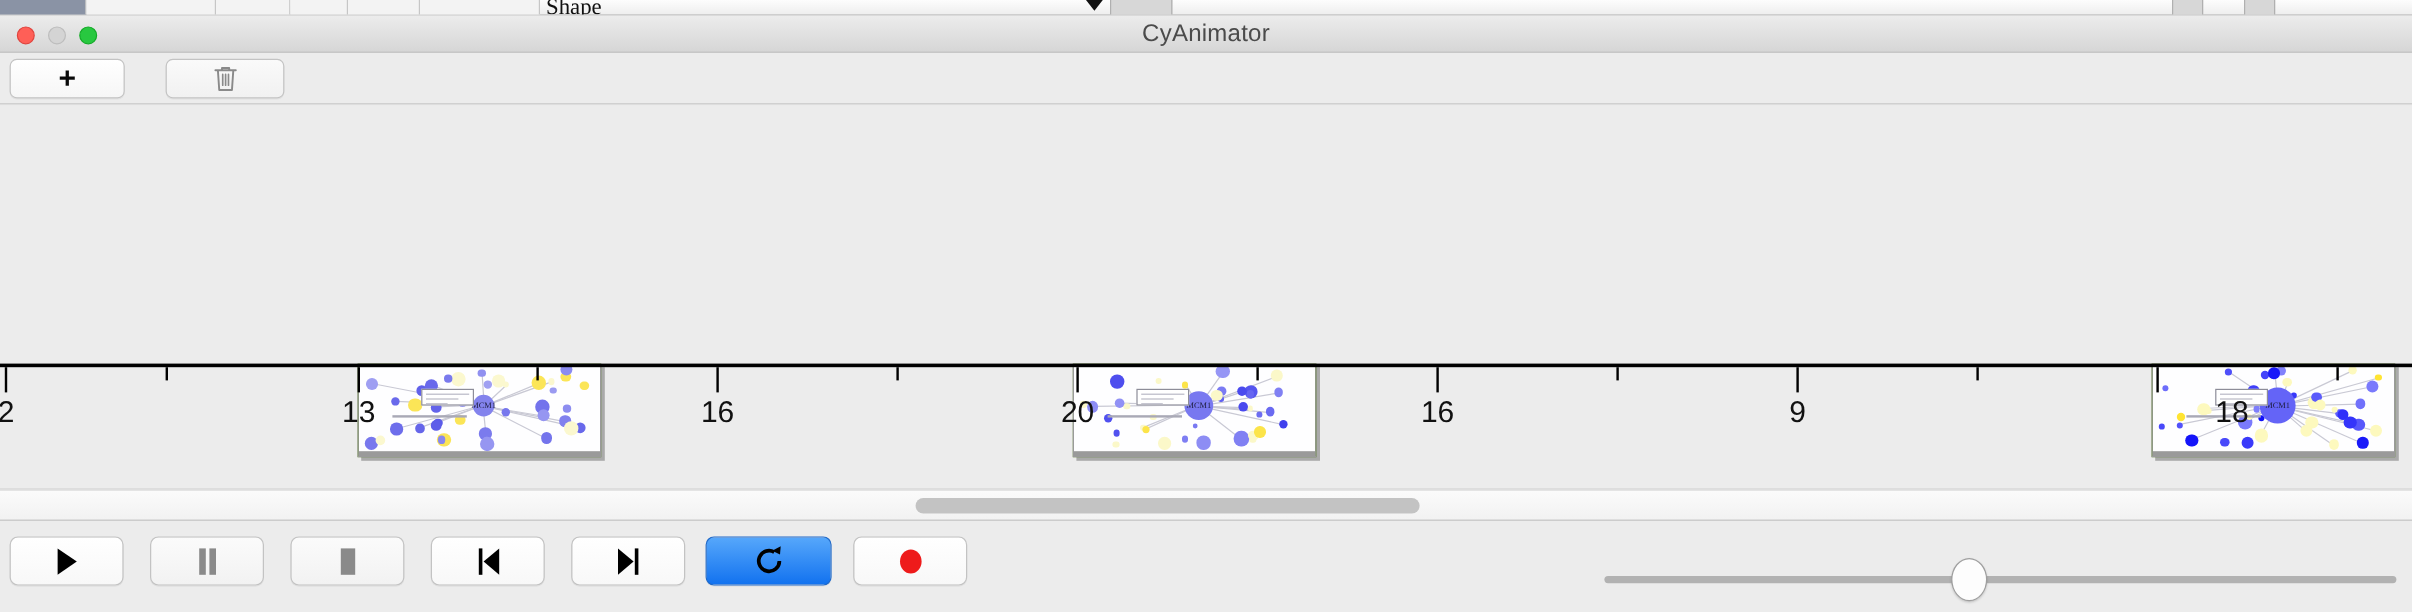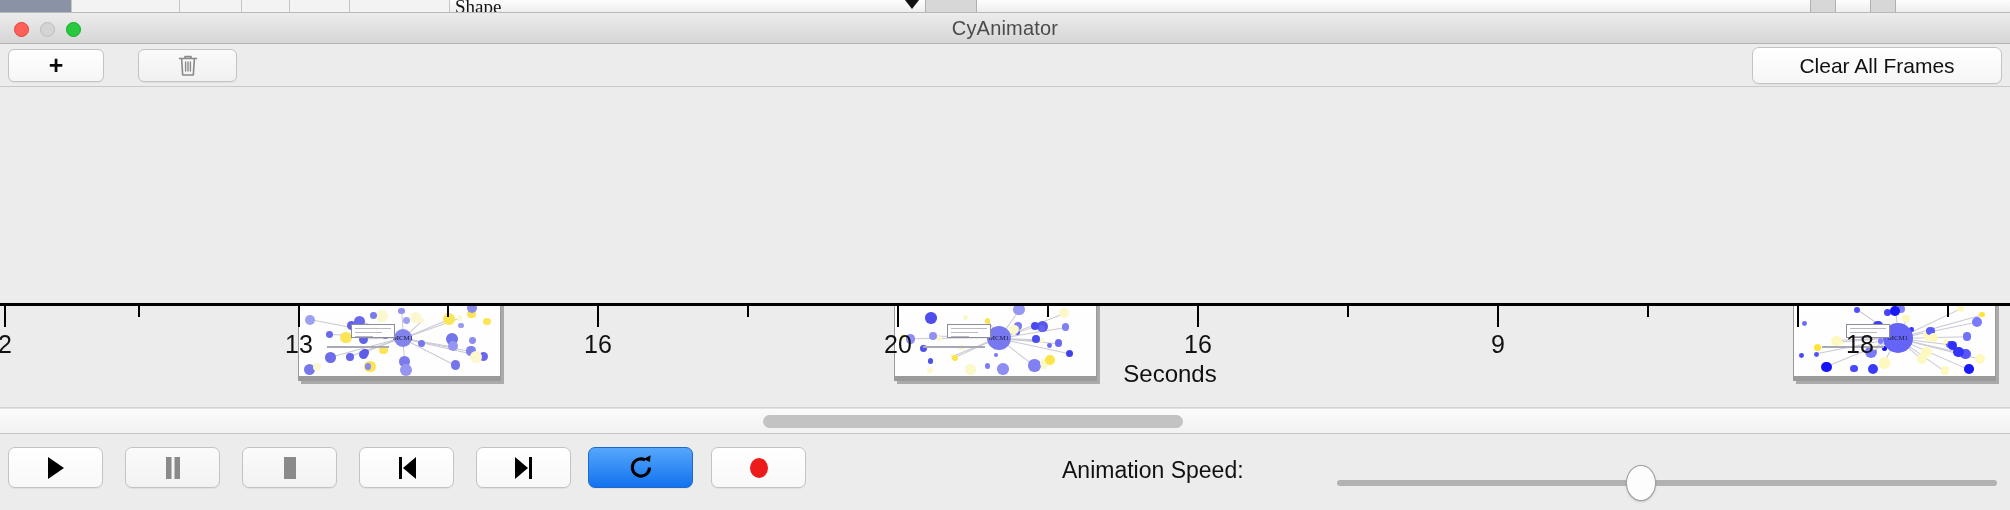--- a/index.html
+++ b/index.html
@@ -204,21 +204,20 @@
     <span class="plus-icon">+</span>
   </div>
   <div class="btn dim" id="delete-frame-button">
     <svg class="trash-svg" width="20" height="23" viewBox="0 0 20 23">
       <path d="M1.5 4.5h17" stroke="#8a8a8a" stroke-width="1.6" fill="none" stroke-linecap="round"></path>
       <path d="M7 4.5V2.6h6V4.5" stroke="#8a8a8a" stroke-width="1.6" fill="none" stroke-linejoin="round"></path>
       <path d="M3.6 4.8 L4.7 21 h10.6 l1.1 -16.2" stroke="#8a8a8a" stroke-width="1.6" fill="none" stroke-linejoin="round"></path>
       <path d="M7.6 8v9M10 8v9M12.4 8v9" stroke="#8a8a8a" stroke-width="1.4" fill="none" stroke-linecap="round"></path>
     </svg>
   </div>
-  <div class="btn" id="clear-all-frames-button">Clear All Frames</div>
 </div>
 
 <div class="timeline">
   <div id="frames-layer">
       <div class="frame" style="left: 298px;">
         <div class="netcanvas">
           <div class="edge" style="left: 104px; top: 34px; width: 60.1247px; transform: rotate(-19.6967deg);"></div>
           <div class="edge" style="left: 104px; top: 34px; width: 25.87px; transform: rotate(-43.0314deg);"></div>
           <div class="edge" style="left: 104px; top: 34px; width: 82.5384px; transform: rotate(12.6879deg);"></div>
           <div class="edge" style="left: 104px; top: 34px; width: 73.3555px; transform: rotate(-177.628deg);"></div>
@@ -434,23 +433,20 @@
       <div class="tick major" style="left: 1797px;"></div>
       <div class="tick-label" style="left: 1860px;">18</div>
       <div class="tick minor" style="left: 138px;"></div>
       <div class="tick minor" style="left: 447px;"></div>
       <div class="tick minor" style="left: 747px;"></div>
       <div class="tick minor" style="left: 1047px;"></div>
       <div class="tick minor" style="left: 1347px;"></div>
       <div class="tick minor" style="left: 1647px;"></div>
       <div class="tick minor" style="left: 1947px;"></div>
     </div>
-  <div class="axis-title">
-    <span>Seconds</span>
-  </div>
 </div>
 
 <div class="hscroll">
   <div class="hscroll-thumb"></div>
 </div>
 
 <div class="transport">
   <div id="transport-buttons">
       <div class="tbtn" style="left: 8px; width: 95px;">
         <span style="display: flex;">
@@ -499,16 +495,15 @@
         </span>
       </div>
       <div class="tbtn" style="left: 711px; width: 95px;">
         <span style="display: flex;">
           <svg width="24" height="24" viewBox="0 0 24 24">
             <ellipse cx="12" cy="12" rx="9" ry="10" fill="#ee1b1b"></ellipse>
           </svg>
         </span>
       </div>
     </div>
-  <div class="speed-label">Animation Speed:</div>
   <div class="slider-track" style="width: 660px;"></div>
   <div class="slider-thumb" style="left: 1625.6px;"></div>
 </div>
 
 </body></html>

